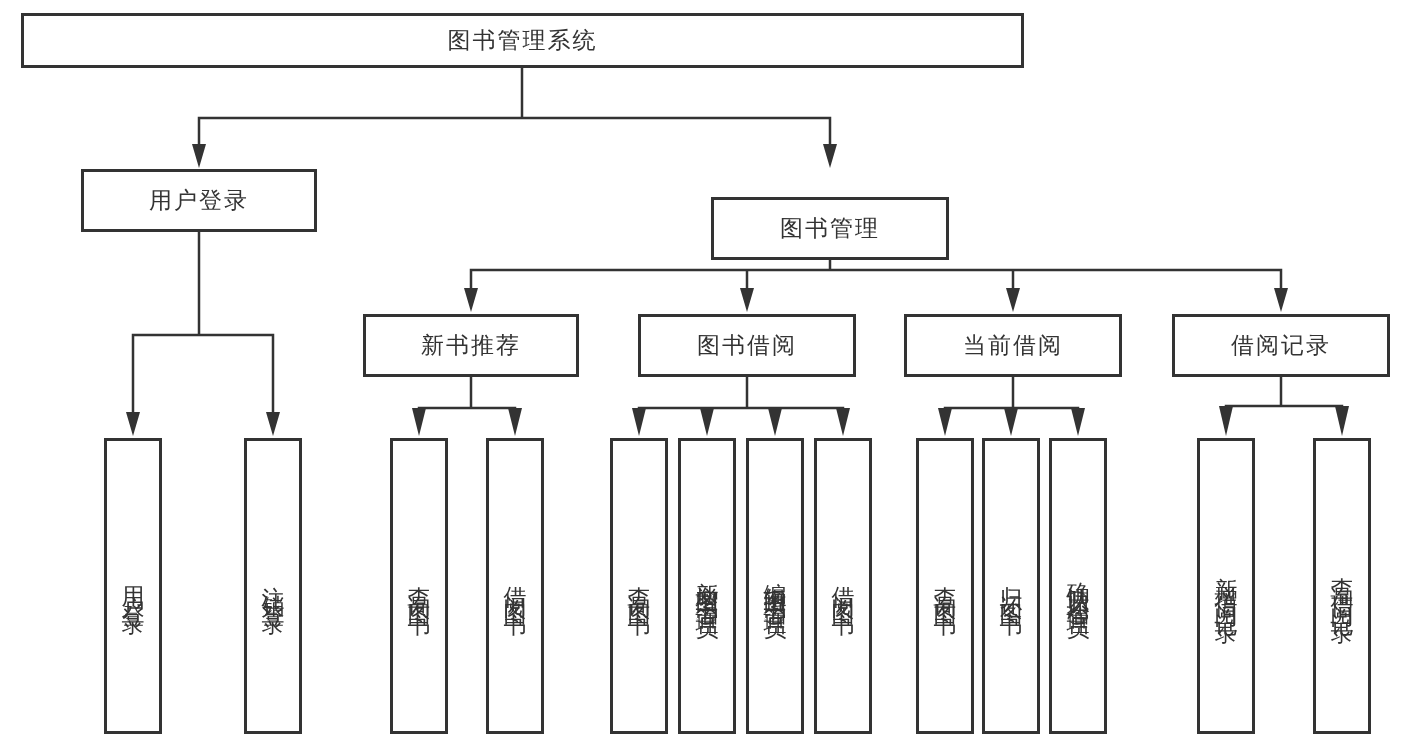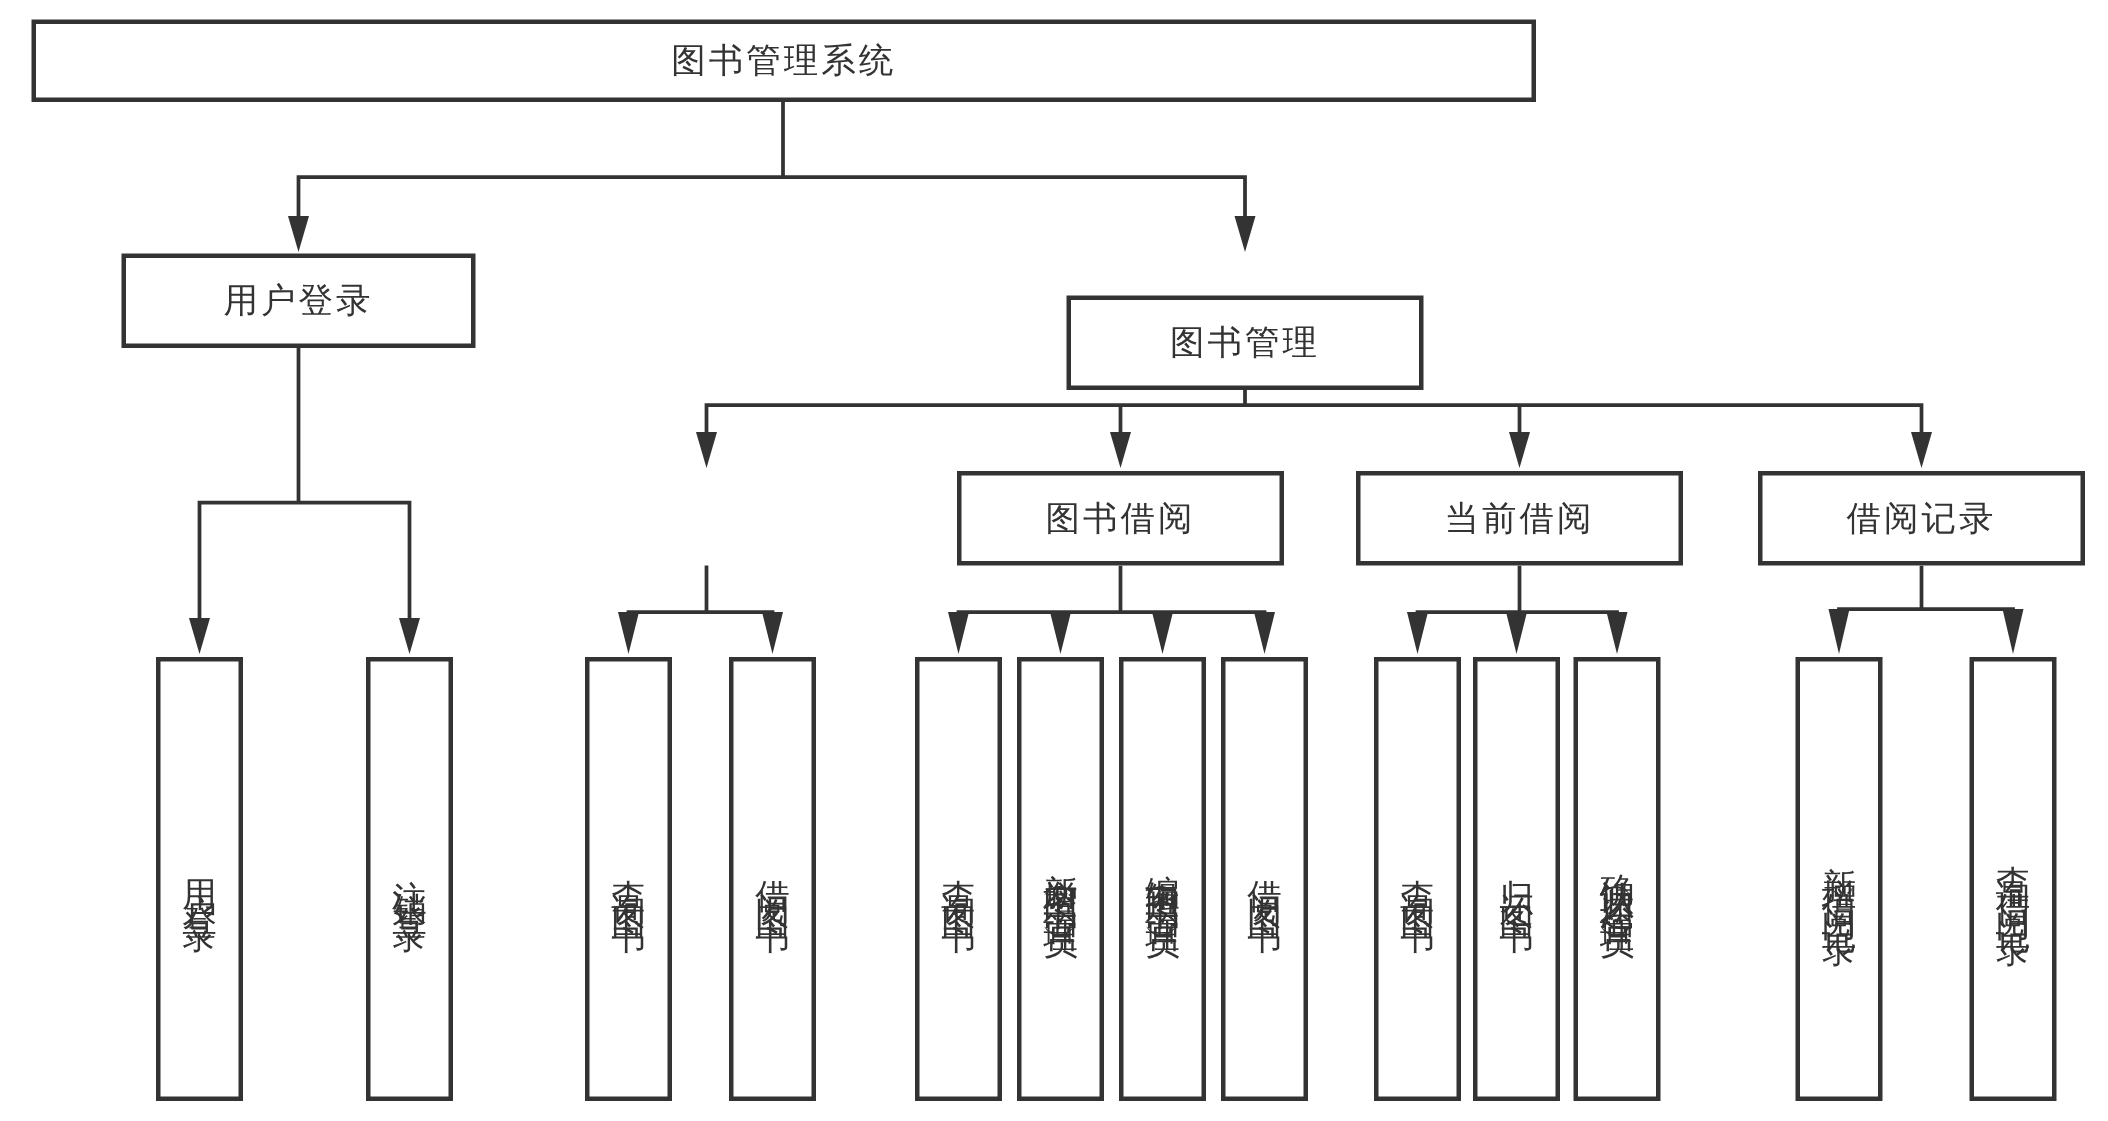--- a/index.html
+++ b/index.html
@@ -99,20 +99,21 @@
       <polygon points="1219,406 1233,406 1226,436"></polygon>
       <polygon points="1335,406 1349,406 1342,436"></polygon>
     </g>
   </svg>
 
   <div class="box" id="root">图书管理系统</div>
 
   <div class="box" id="n-login">用户登录</div>
   <div class="box" id="n-mgmt">图书管理</div>
 
+  <div class="box" id="n-newb">新书推荐</div>
   <div class="box" id="n-borr">图书借阅</div>
   <div class="box" id="n-curr">当前借阅</div>
   <div class="box" id="n-recs">借阅记录</div>
 
   <div class="box tall" id="t-login">用户登录</div>
   <div class="box tall" id="t-logout">注销登录</div>
 
   <div class="box tall" id="t-nrq">查询图书</div>
   <div class="box tall" id="t-nrb">借阅图书</div>
 

